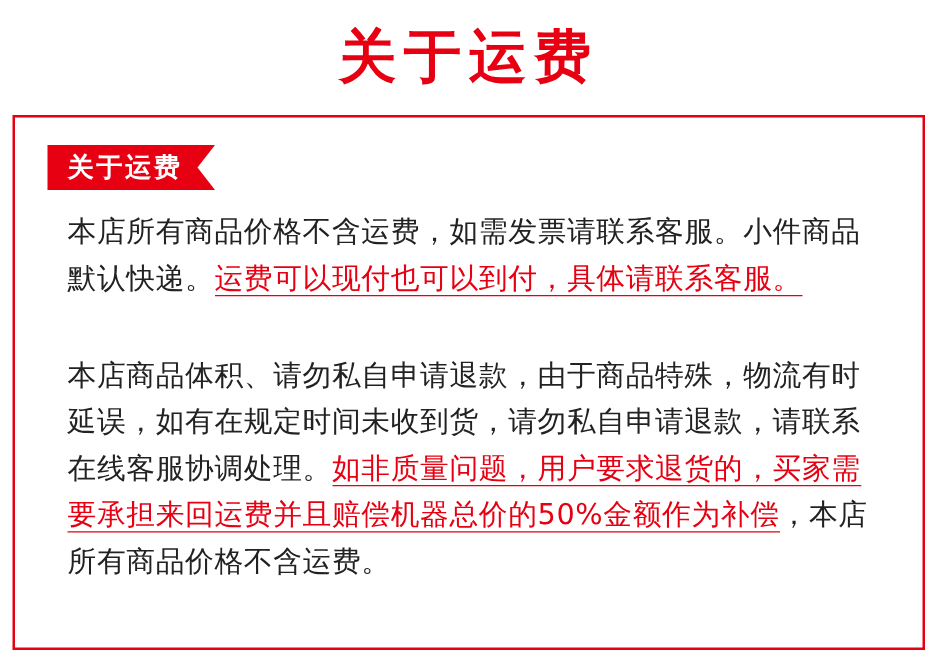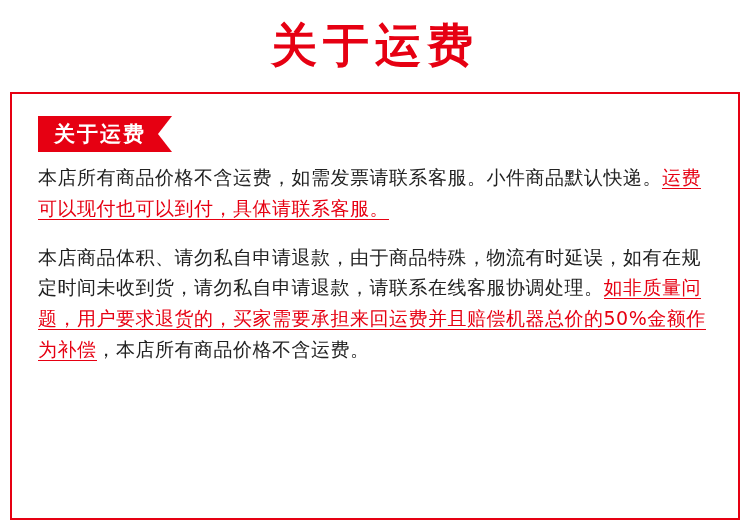--- a/index.html
+++ b/index.html
@@ -65,26 +65,26 @@
     position: absolute;
     right: 0;
     top: 0;
     width: 0;
     height: 0;
     border-top: 18px solid transparent;
     border-bottom: 18px solid transparent;
     border-right: 14px solid #ffffff;
   }
   .para {
-    font-size: 19px;
+    font-size: 23px;
     line-height: 1.62;
     color: #222222;
     letter-spacing: 0.5px;
     font-family: "DejaVu Sans", "Liberation Sans", sans-serif;
-    margin: 0;
+    margin: 16px;
   }
   .hl {
     color: #e60012;
     border-bottom: 1px solid #e60012;
   }
   .gap {
     height: 8px;
   }
 </style>
 </head>

